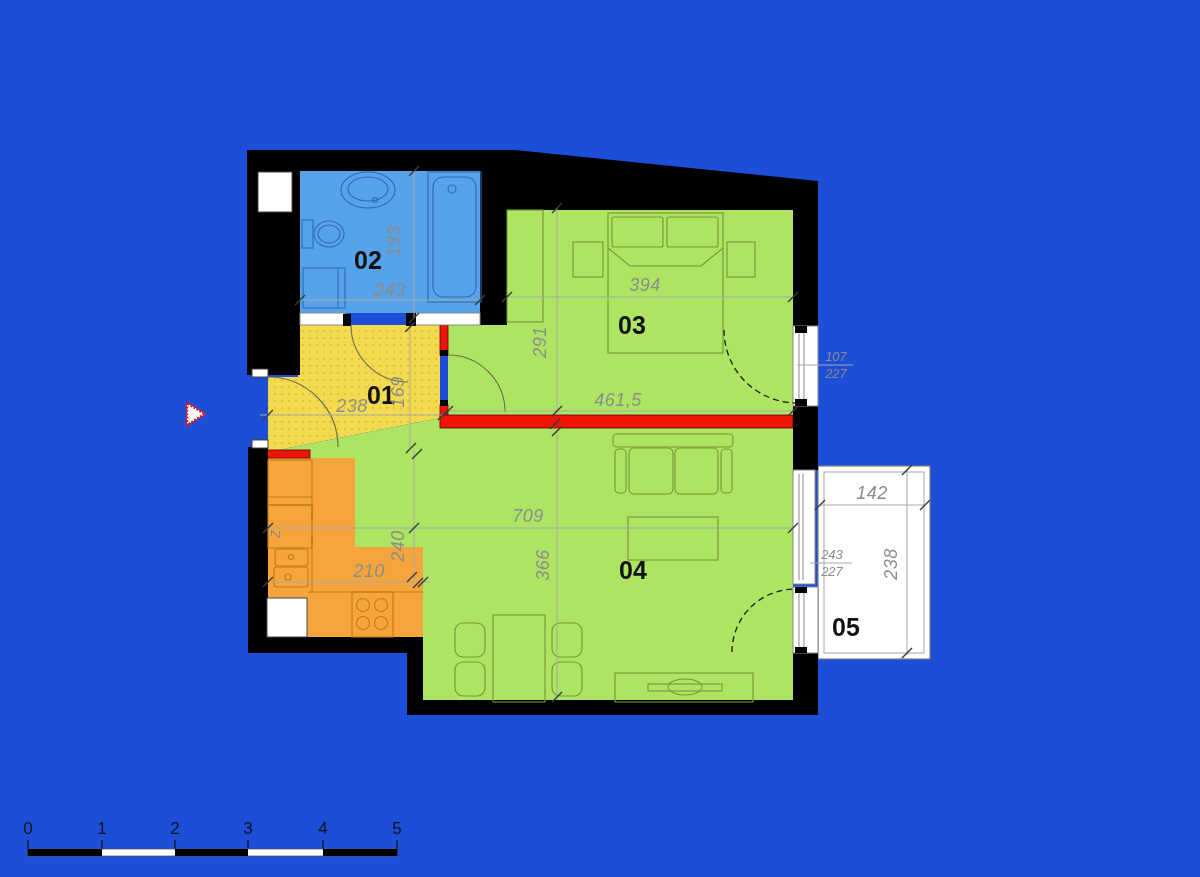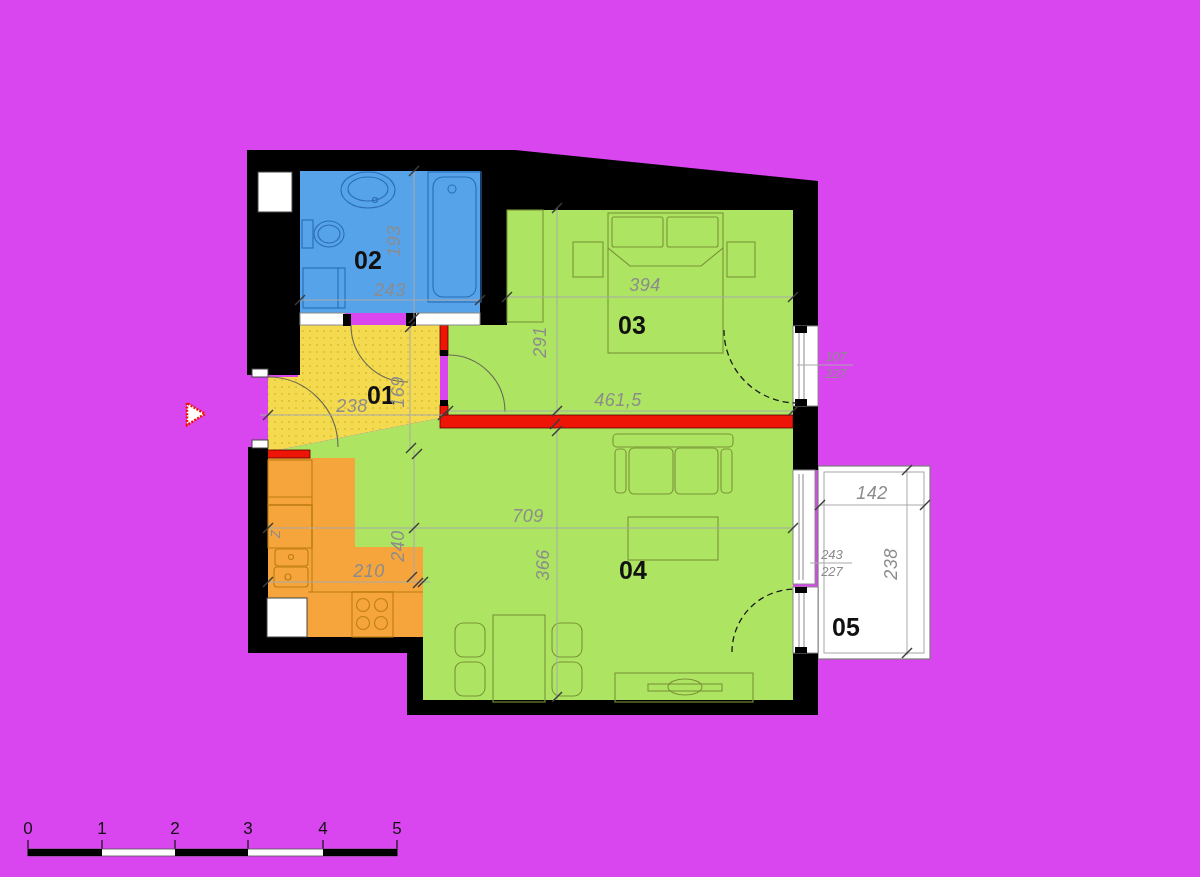--- a/index.html
+++ b/index.html
@@ -1,16 +1,16 @@
 <!DOCTYPE html>
 <html><head>
 <meta charset="utf-8">
 <style>
   html,body{margin:0;padding:0;background:#ffffff;}
-  .page{position:relative;width:1200px;height:877px;background:#d946ef;overflow:hidden;
+  .page{position:relative;width:1200px;height:877px;background:#1d4ed8;overflow:hidden;
         font-family:"Liberation Sans", sans-serif;}
   svg text{font-family:"Liberation Sans", sans-serif;}
   .room-label{font-size:25px;font-weight:700;fill:#111;text-anchor:middle;}
   .dim{font-size:18px;font-style:italic;fill:#8c8c8c;text-anchor:middle;letter-spacing:.5px;}
   .dim-sm{font-size:13px;font-style:italic;fill:#8c8c8c;text-anchor:middle;}
   .scale-num{font-size:17px;fill:#111;text-anchor:middle;}
   .wall{fill:#000;}
   .dimline{stroke:#a9a9a9;stroke-width:1;}
   .tick{stroke:#3c3c3c;stroke-width:1.4;}
   .furn-g{fill:none;stroke:#7a9437;stroke-width:1.1;}

